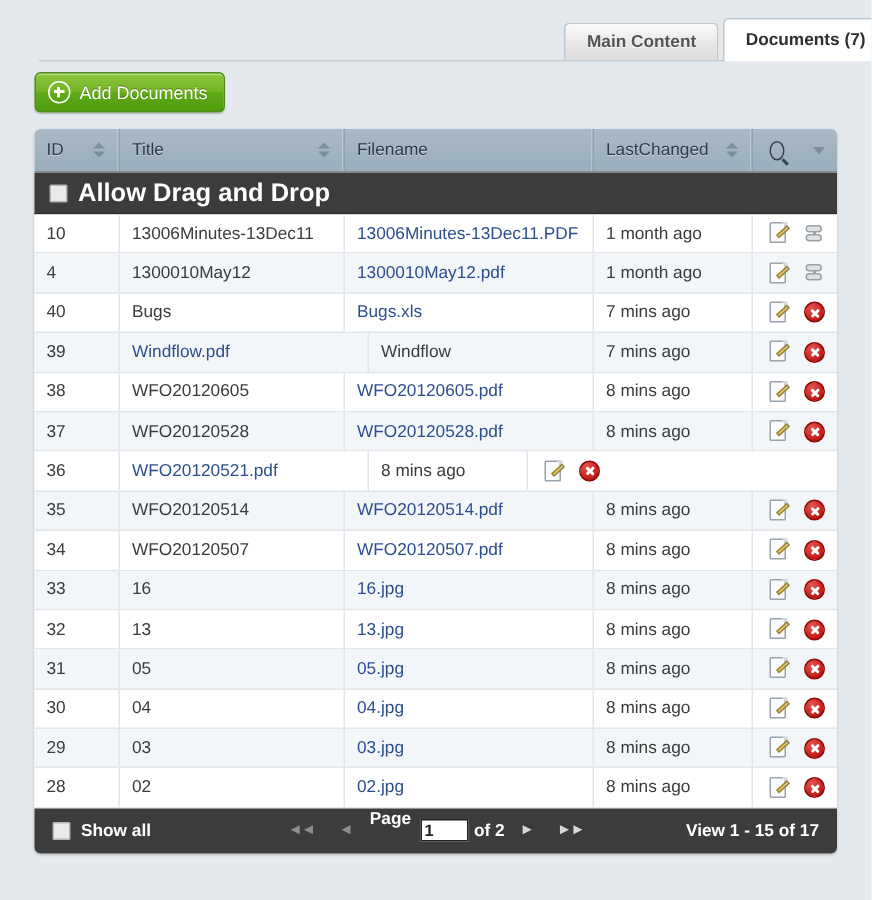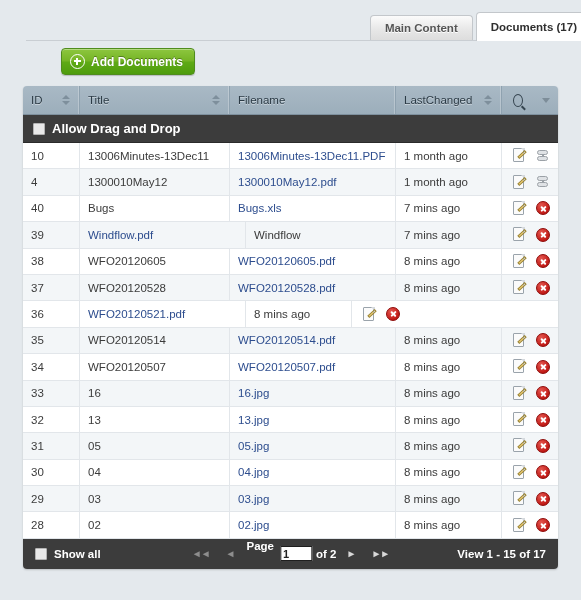--- a/index.html
+++ b/index.html
@@ -49,25 +49,24 @@
   
   .toolbar{
     position:absolute;left:23px;top:48px;
   }
   .btn-add{
     display:inline-flex;align-items:center;gap:6px;
     height:25px;padding:0 11px 0 8px;
     border:1px solid #4f8c1d;
     border-radius:4px;
     background:linear-gradient(to bottom,#8dc63f 0%,#75b425 48%,#5faa16 52%,#4e9c0d 100%);
-    color:#fff;font-weight:bold;font-size:12px;
+    color:#fff;font-weight:normal;font-size:12px;
     text-shadow:0 -1px 0 rgba(0,0,0,.35);
     box-shadow:inset 0 1px 0 rgba(255,255,255,.35),0 1px 1px rgba(0,0,0,.2);
     cursor:pointer;
-    margin-left:38px;
   }
   .plus-ic{
     width:13px;height:13px;border-radius:50%;
     border:1.6px solid #fff;
     position:relative;flex:0 0 auto;
   }
   .plus-ic:before,.plus-ic:after{
     content:"";position:absolute;background:#fff;
   }
   .plus-ic:before{left:2.6px;top:5.0px;width:7.8px;height:1.7px;}
@@ -116,21 +115,21 @@
   .caret{
     width:0;height:0;margin-left:9px;
     border-left:4.5px solid transparent;border-right:4.5px solid transparent;
     border-top:5px solid #7d8d99;
   }
 
   
   .dragbar{
     height:27px;display:flex;align-items:center;
     background:#3c3c3c;
-    color:#fff;font-size:13px;font-weight:bold;
+    color:#fff;font-size:17px;font-weight:bold;
     padding-left:10px;
     border-bottom:1px solid #2a2a2a;
   }
   .cbox{
     width:10px;height:10px;background:#e9e9e9;
     border:1px solid #b4b4b4;border-radius:1px;
     display:inline-block;margin-right:7px;flex:0 0 auto;
   }
 
   
@@ -227,21 +226,21 @@
 <body>
 
 <div class="panel">
 
   <div class="tabs">
     <div class="tabstrip">
       <div class="tab">
         <span>Main Content</span>
       </div>
       <div class="tab active">
-        <span>Documents (17)</span>
+        <span>Documents (7)</span>
       </div>
     </div>
     <div class="tabline"></div>
   </div>
 
   <div class="toolbar">
     <div class="btn-add">
       <span class="plus-ic"></span>
       <span>Add Documents</span>
     </div>

